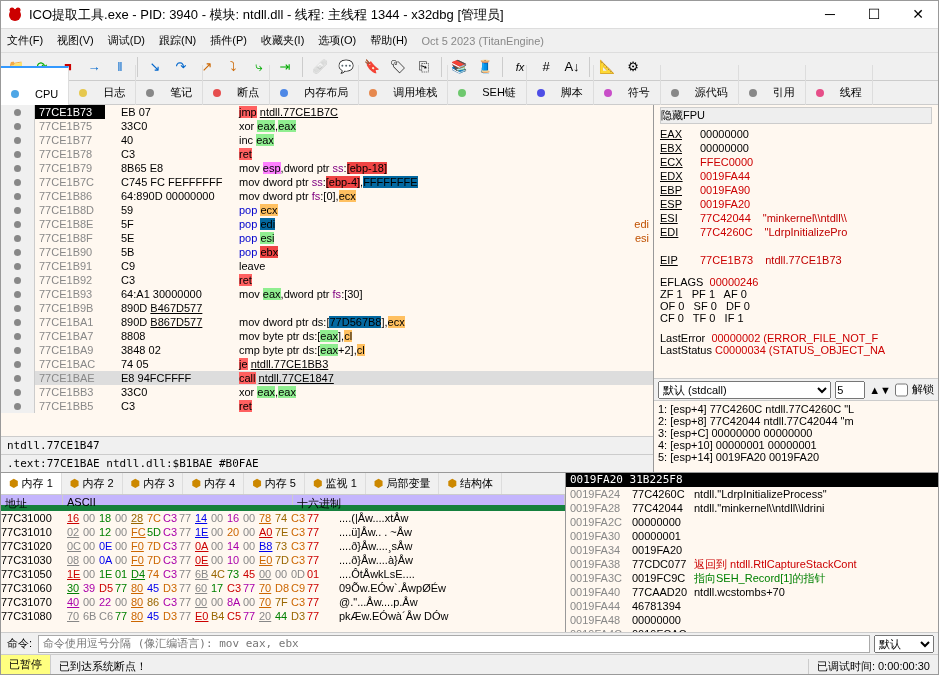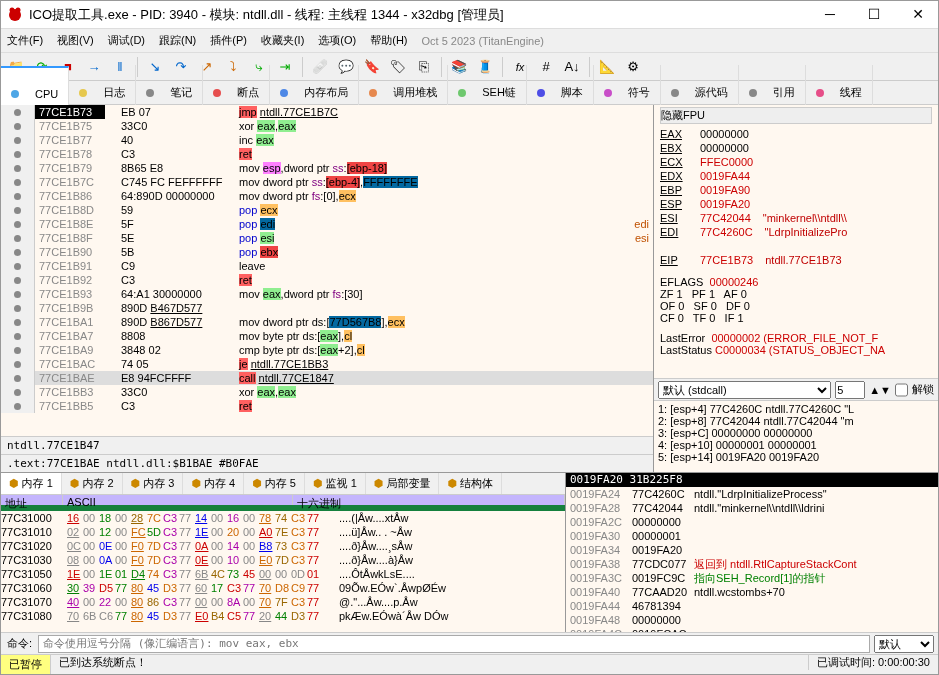--- a/index.html
+++ b/index.html
@@ -69,21 +69,21 @@
 .stackhdr{height:14px;background:#000;color:#fff;font-family:Consolas,monospace;font-size:11px;padding:0 4px}
 .stackbody{flex:1;overflow:auto;font-family:Consolas,monospace;font-size:11px}
 .stackrow{display:flex;height:14px;line-height:14px}
 .saddr{width:62px;padding-left:4px;color:#888}
 .sval{width:62px;padding-left:4px}
 .scmt{flex:1;padding-left:4px}
 .cmdbar{height:22px;display:flex;align-items:center;border-top:1px solid #ccc;background:#F0F0F0}
 .cmdbar .lbl{padding:0 6px}
 .cmdbar input{flex:1;height:18px;border:1px solid #aaa;padding:0 4px;font-family:Consolas,monospace}
 .cmdbar select{width:60px;height:18px;margin:0 4px}
-.statusbar{height:20px;display:flex;align-items:flex-start;border-top:1px solid #ccc;background:#F0F0F0}
+.statusbar{height:20px;display:flex;align-items:flex-end;border-top:1px solid #ccc;background:#F0F0F0}
 .statusbar .paused{background:#FFFF80;padding:2px 8px;border-right:1px solid #ccc}
 .statusbar .msg{flex:1;padding:0 8px}
 .statusbar .time{padding:0 8px;border-left:1px solid #ccc}
 .c-red{color:#cc0000}.c-blue{color:#0000ee}.c-green{color:#008000}.c-purple{color:#aa00aa}.c-orange{color:#cc6600}.c-gray{color:#888}.c-brown{color:#996600}
 .u{text-decoration:underline}
 </style>
 </head>
 <body>
 
 <div class="titlebar">

